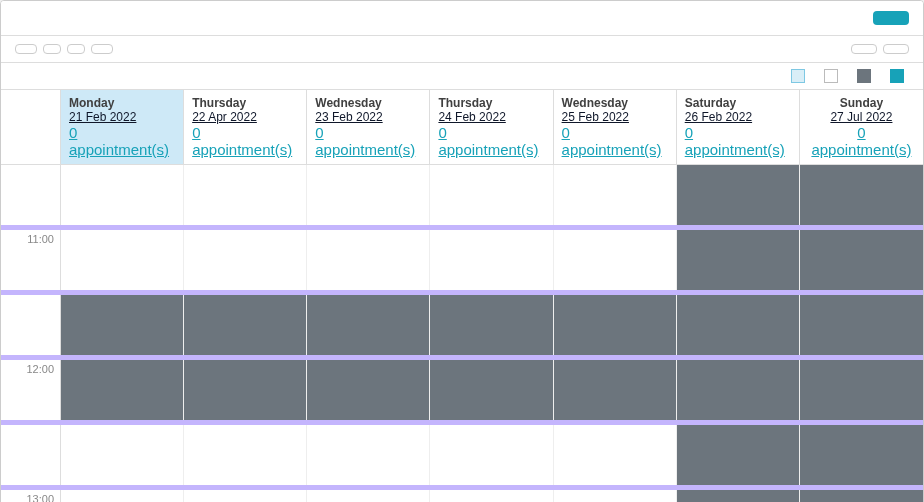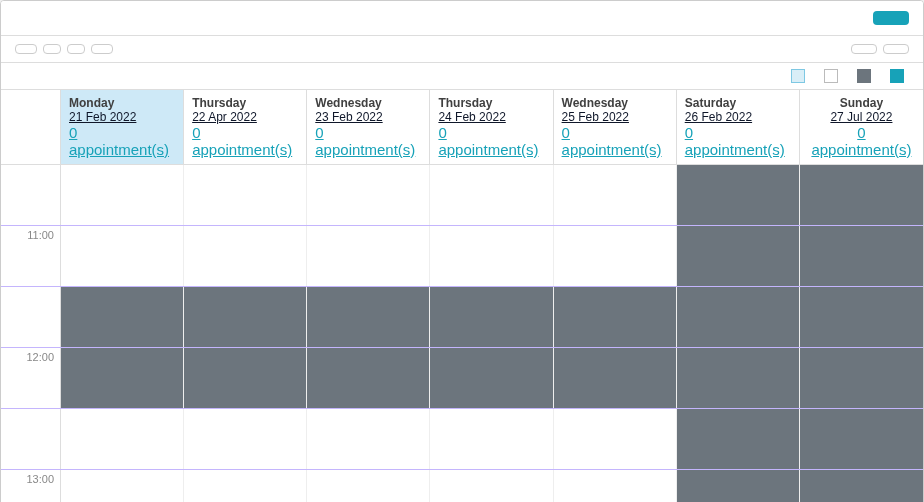--- a/index.html
+++ b/index.html
@@ -177,21 +177,21 @@
     }
     
     .time-rows {
       display: flex;
       flex-direction: column;
       background: #fff;
     }
     .time-row {
       display: grid;
       grid-template-columns: 60px repeat(7, 1fr);
-      border-bottom: 1px solid #c4b5fd;
+      border-bottom: 5px solid #c4b5fd;
     }
     .time-row:last-child { border-bottom: none; }
     .time-label {
       font-size: 11px;
       color: #888;
       padding: 4px 6px;
       border-right: 1px solid #ddd;
       text-align: right;
       line-height: 1;
     }

